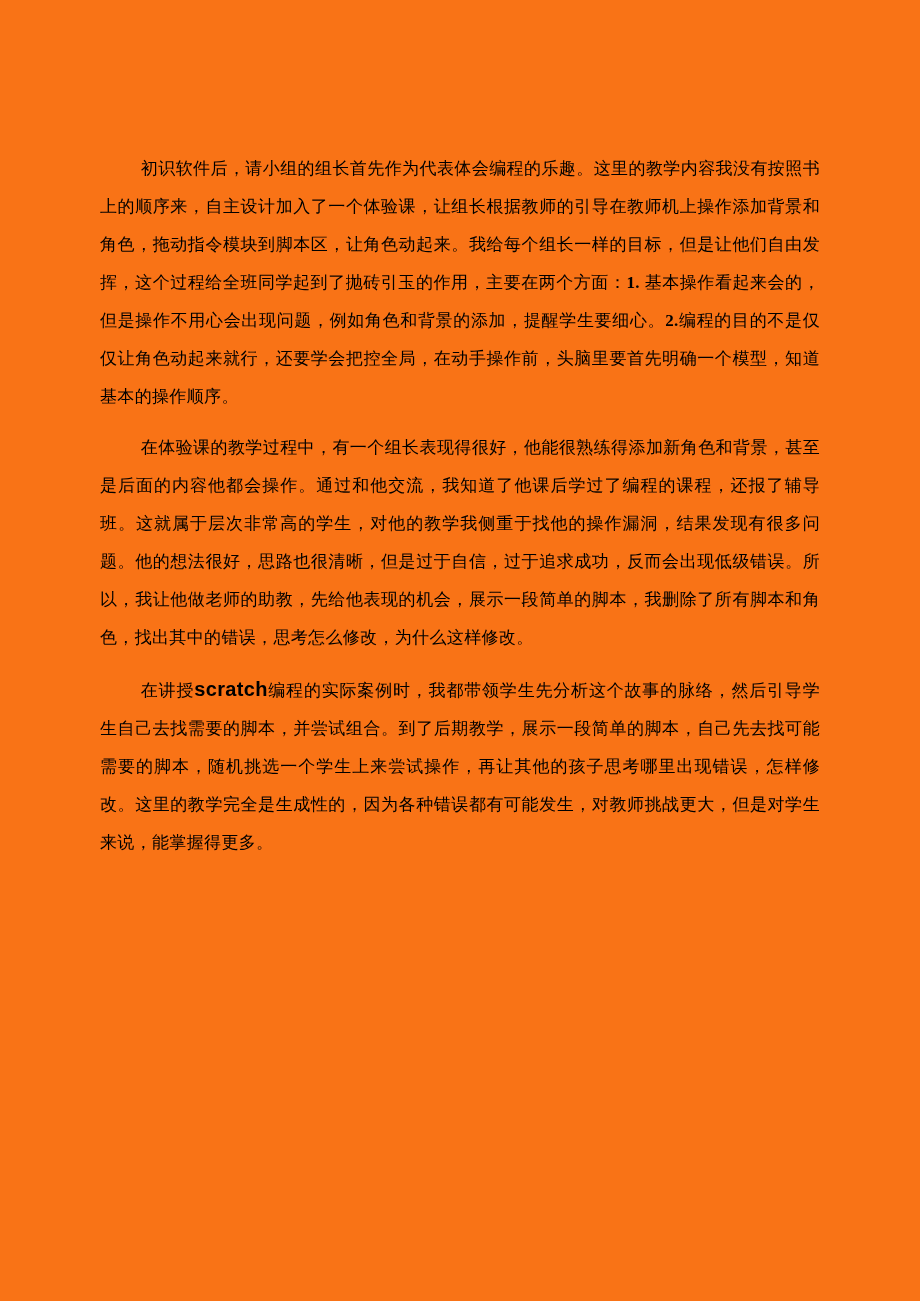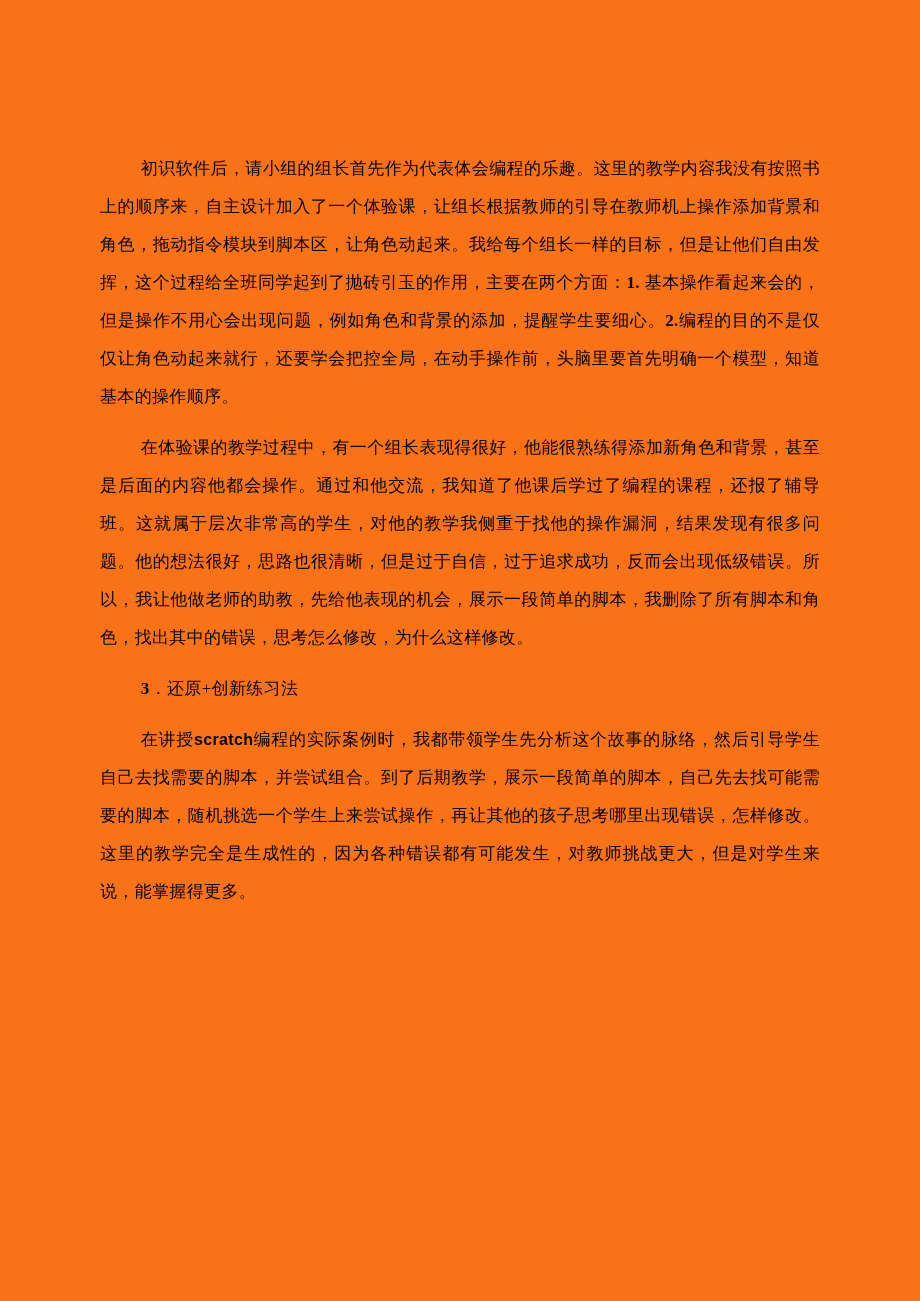--- a/index.html
+++ b/index.html
@@ -26,34 +26,33 @@
     text-indent: 2.4em;
     letter-spacing: 0.02em;
     word-break: break-all;
   }
   .para b {
     font-weight: bold;
   }
   .kw {
     font-family: "Liberation Sans", "DejaVu Sans", sans-serif;
     font-weight: bold;
-    font-size: 16px;
+    font-size: 20px;
   }
   .heading {
     margin-bottom: 13px;
   }
 </style>
 </head>
 <body>
 
 <div class="page">
 
   <p class="para"><span>初识软件后，请小组的组长首先作为代表体会编程的乐趣。这里的教学内容我没有按照书上的顺序来，自主设计加入了一个体验课，让组长根据教师的引导在教师机上操作添加背景和角色，拖动指令模块到脚本区，让角色动起来。我给每个组长一样的目标，但是让他们自由发挥，这个过程给全班同学起到了抛砖引玉的作用，主要在两个方面：</span><b>1.</b><span> 基本操作看起来会的，但是操作不用心会出现问题，例如角色和背景的添加，提醒学生要细心。</span><b>2.</b><span>编程的目的不是仅仅让角色动起来就行，还要学会把控全局，在动手操作前，头脑里要首先明确一个模型，知道基本的操作顺序。</span></p>
 
   <p class="para">在体验课的教学过程中，有一个组长表现得很好，他能很熟练得添加新角色和背景，甚至是后面的内容他都会操作。通过和他交流，我知道了他课后学过了编程的课程，还报了辅导班。这就属于层次非常高的学生，对他的教学我侧重于找他的操作漏洞，结果发现有很多问题。他的想法很好，思路也很清晰，但是过于自信，过于追求成功，反而会出现低级错误。所以，我让他做老师的助教，先给他表现的机会，展示一段简单的脚本，我删除了所有脚本和角色，找出其中的错误，思考怎么修改，为什么这样修改。</p>
 
-  <p class="para heading"><b>3</b><span>．还原+创新练习法</span></p>
 
   <p class="para"><span>在讲授</span><span class="kw">scratch</span><span>编程的实际案例时，我都带领学生先分析这个故事的脉络，然后引导学生自己去找需要的脚本，并尝试组合。到了后期教学，展示一段简单的脚本，自己先去找可能需要的脚本，随机挑选一个学生上来尝试操作，再让其他的孩子思考哪里出现错误，怎样修改。这里的教学完全是生成性的，因为各种错误都有可能发生，对教师挑战更大，但是对学生来说，能掌握得更多。</span></p>
 
 
 
 </div>
 
 </body></html>

